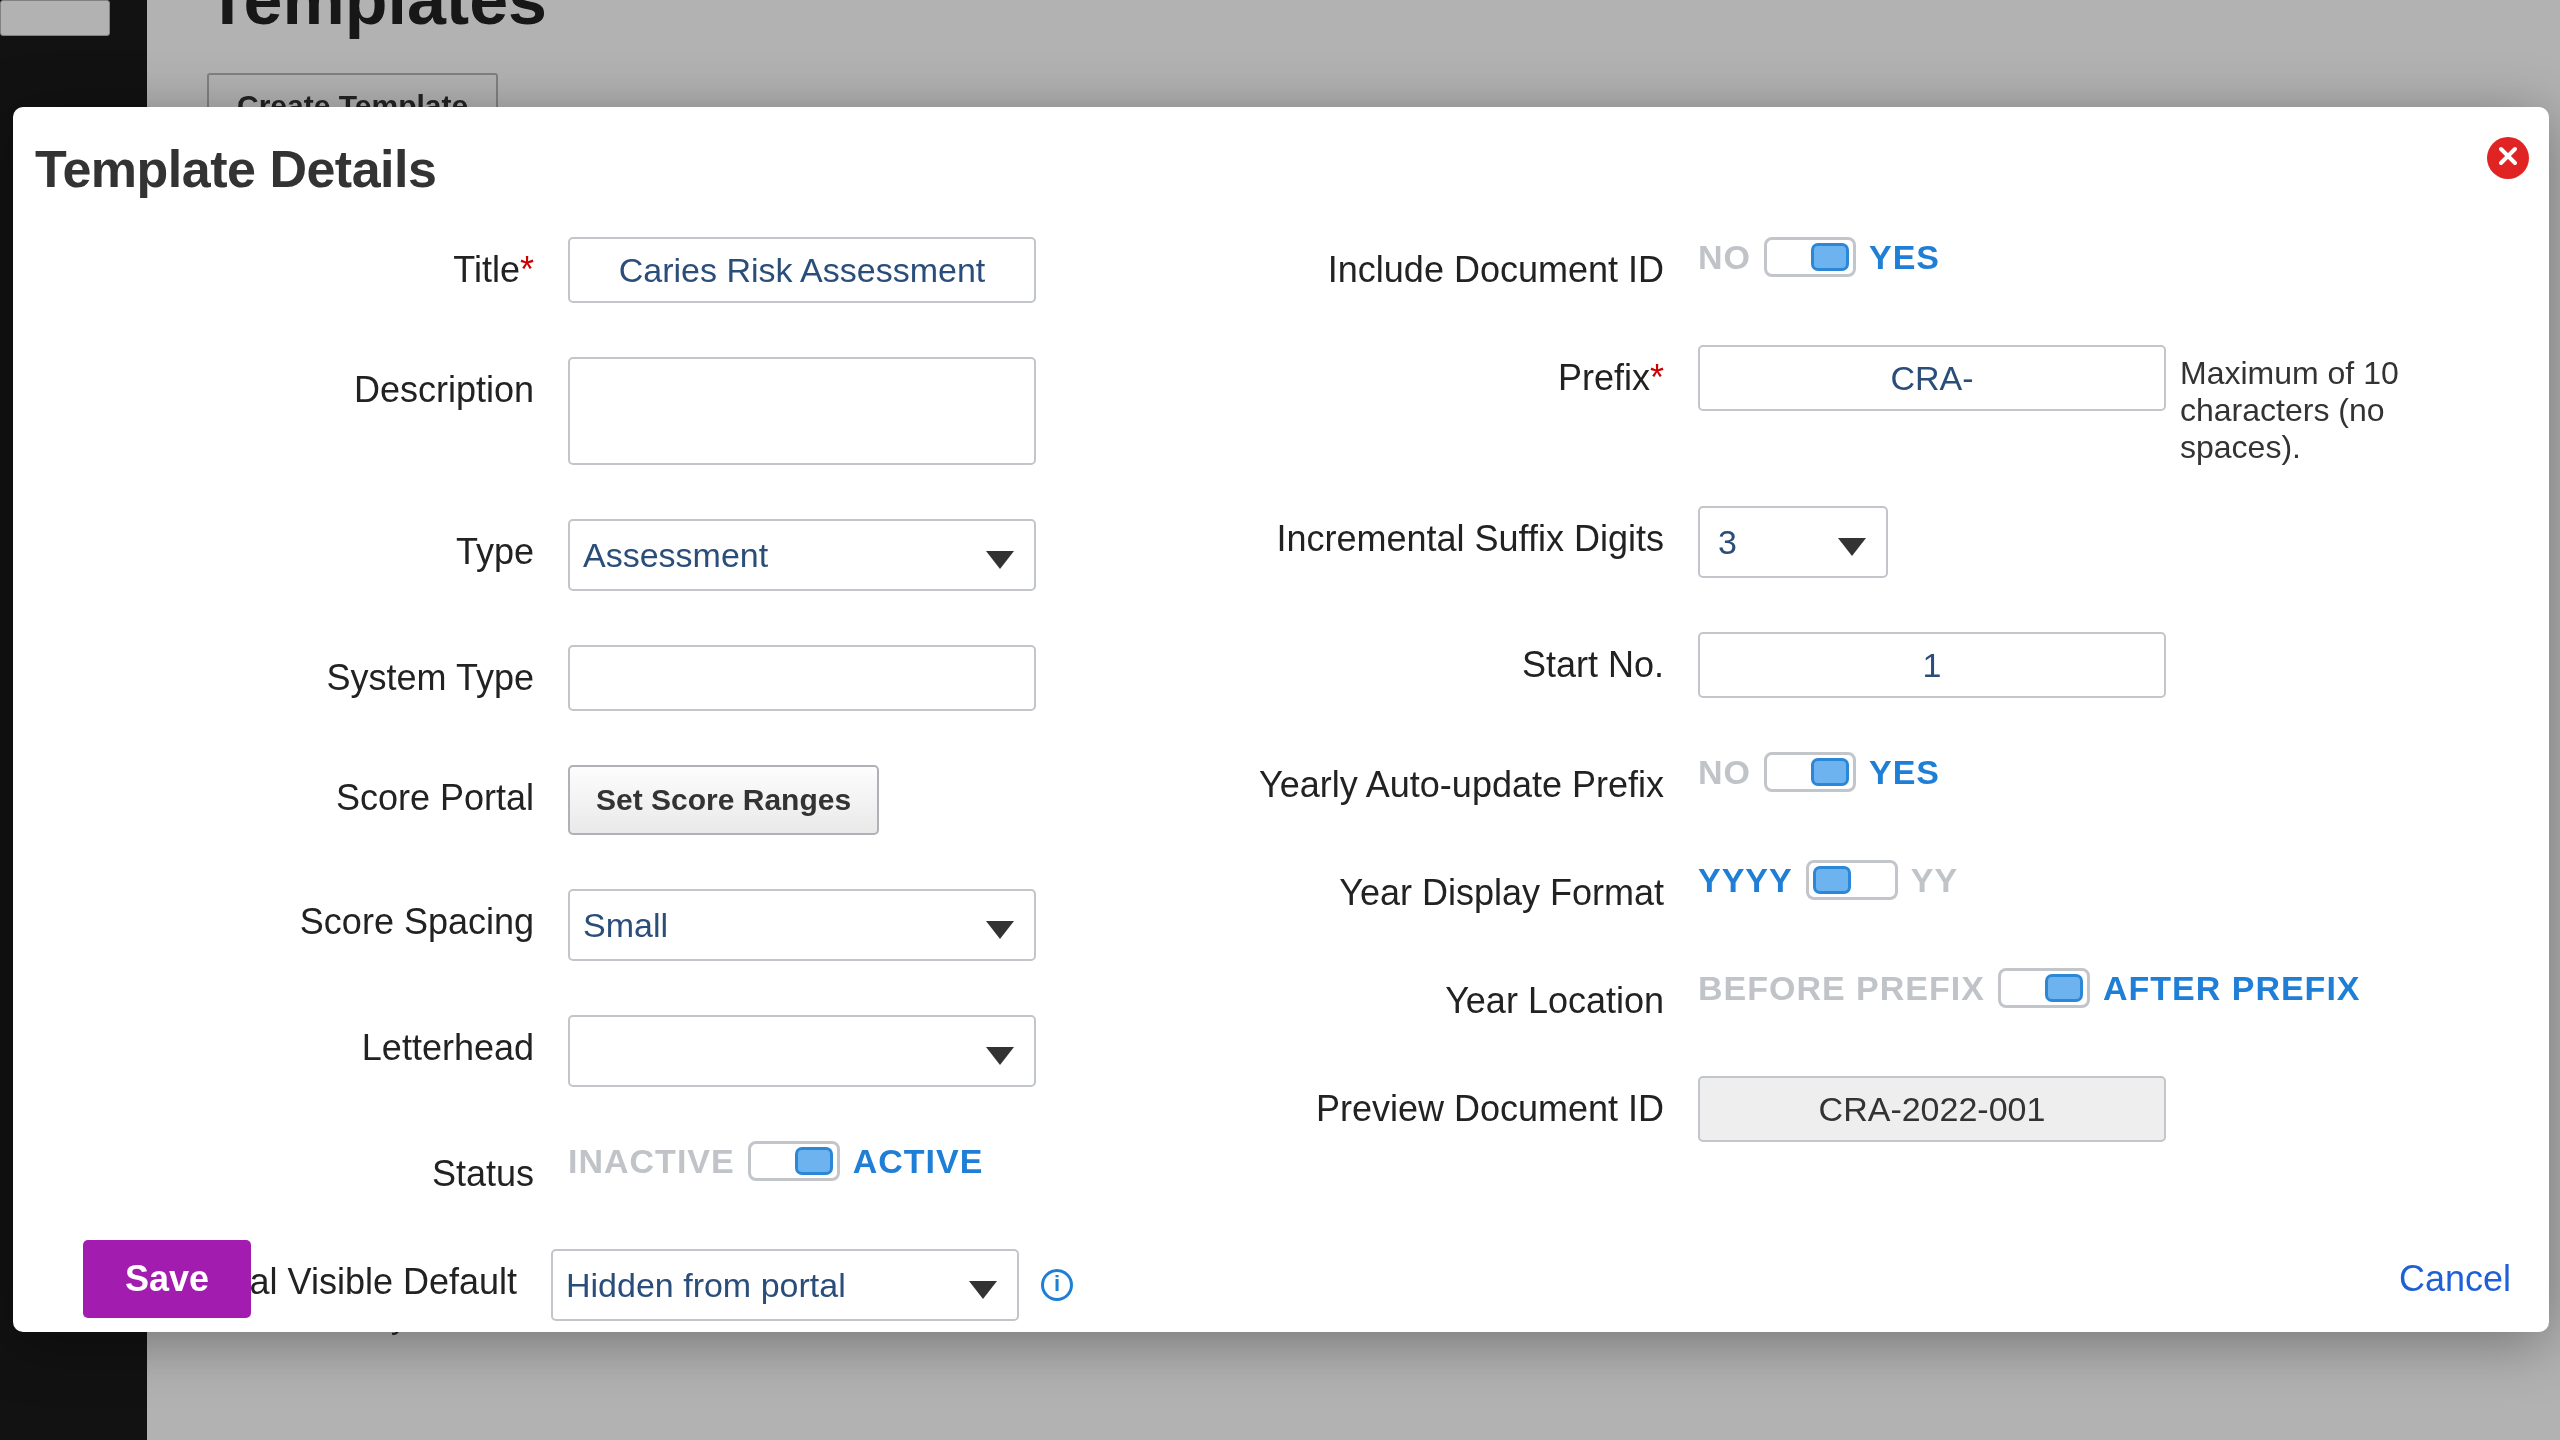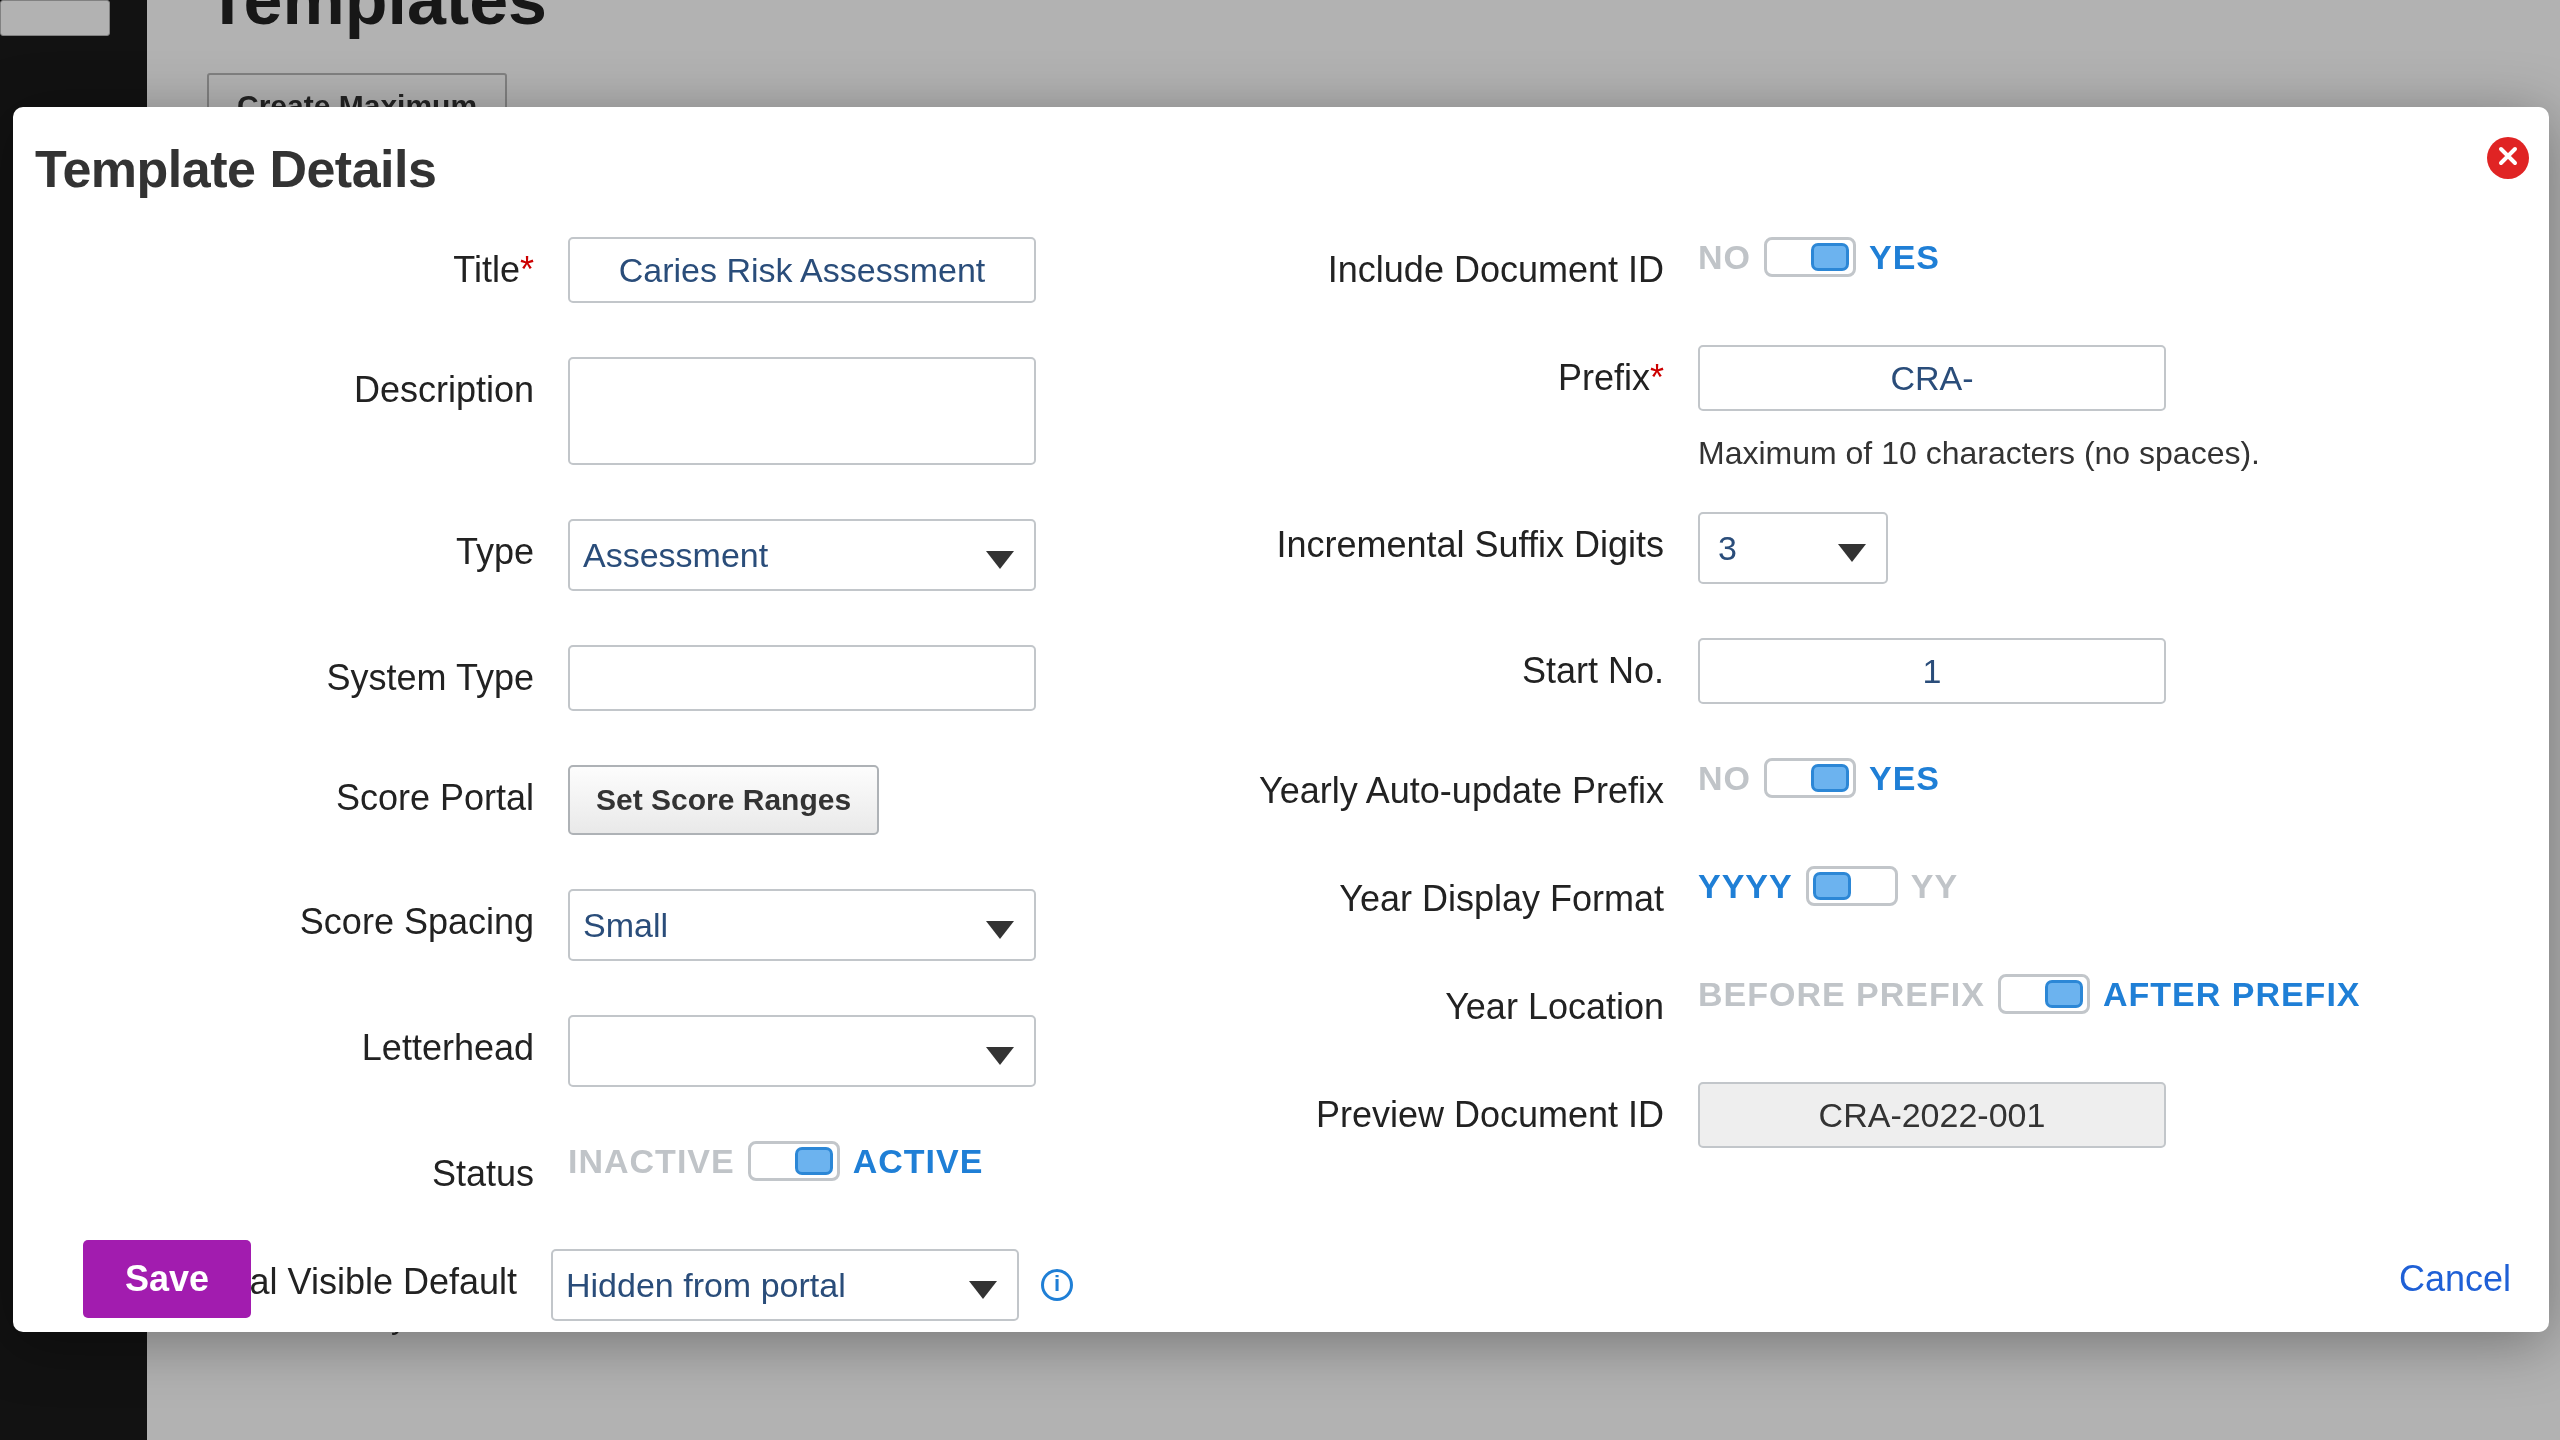--- a/index.html
+++ b/index.html
@@ -77,21 +77,21 @@
 </style>
 </head>
 <body>
 
 <div class="stage">
   <div class="bg">
     <div class="bg-sidebar">
       <div class="bg-sidebar-box"></div>
     </div>
     <div class="bg-pageheader">Templates</div>
-    <div class="bg-createbtn">Create Maximum</div>
+    <div class="bg-createbtn">Create Template</div>
     <div class="bg-table">
       <div class="row">
         <div class="c1">Happy Birthday Card</div>
         <div class="c2">Happy Birthday wishes to patients</div>
         <div class="c3">Letter</div>
         <div class="c4">Active</div>
         <div class="c5">2019-07-16</div>
         <div class="c6">2020-04-10</div>
       </div>
       <div class="row">
@@ -199,21 +199,21 @@
               <span class="opt inactive">NO</span>
               <div class="switch on">
                   <div class="knob"></div>
                 </div>
               <span class="opt active">YES</span>
             </div>
           </div>
         </div>
         <div class="field tight">
           <div class="label"><span>Prefix</span><span class="req">*</span></div>
-          <div class="ctl" style="flex-direction:column; align-items:flex-start;">
+          <div class="ctl" style="flex-direction:row; align-items:flex-start;">
             <input type="text" class="w468" value="CRA-" style="">
             <div class="helper">Maximum of 10 characters (no spaces).</div>
           </div>
         </div>
         <div class="field">
           <div class="label">Incremental Suffix Digits</div>
           <div class="ctl">
               <div class="select w190">
                 <span class="sel-val">3</span>
               </div>

